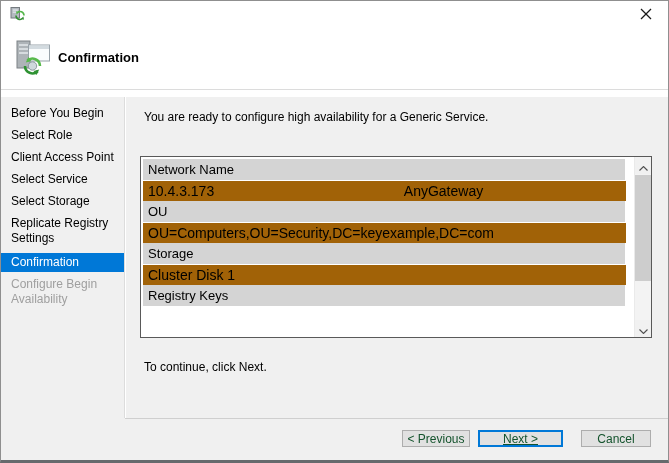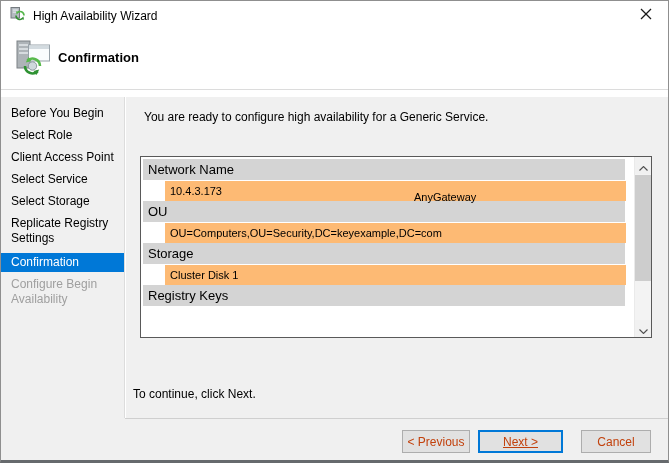--- a/index.html
+++ b/index.html
@@ -23,38 +23,38 @@
   .content-bg { position:absolute; top:96px; left:0; right:0; bottom:0; background:var(--content_bg,#f0f0f0); }
   
   .sidebar { position:absolute; top:96px; left:0; width:127px; bottom:0; padding-top:9px; }
   .nav-item { font-size:12px; line-height:15px; color:#000; padding-left:10px; margin-bottom:7px; width:123px; }
   .nav-item.current { background:var(--highlight,#0078d7); color:#fff; padding:2px 0 2px 10px; margin:3px 0 5px 0; }
   .nav-item.upcoming { color:#9f9f9f; }
   .v-divider { position:absolute; left:123px; top:96px; width:1px; height:321px; background:#dcdcdc; box-shadow:1px 0 0 #ffffff; }
   
   .main { position:absolute; left:124px; top:96px; width:615px; height:321px; }
   .intro-text { position:absolute; left:19px; top:13px; font-size:12px; color:#000; }
-  .footer-note { position:absolute; left:8px; top:263px; font-size:12px; color:#000;margin-top:27px; }
+  .footer-note { position:absolute; left:19px; top:263px; font-size:12px; color:#000; }
   
   .summary-box { position:absolute; left:15px; top:59px; width:512px; height:182px; background:#fff;
     border:1px solid #595959; display:flex; }
   .box-content { flex:1; padding:2px 8px 0 2px; overflow:hidden; }
   .section-header { height:21px; line-height:21px; background:var(--section_header_bg,#d4d4d4);
     font-size:13px; color:#000; padding-left:5px; margin-bottom:1px; margin-right:1px; }
-  .value-row { position:relative; height:20px; line-height:20px; font-size:11px; color:#000; padding-left:5px; background:#fdba74;margin-left:22px; }
-  .value-right { position:absolute; left:54%; top:6px; }
+  .value-row { position:relative; height:20px; line-height:20px; font-size:14px; color:#000; padding-left:5px; background:#a16207; }
+  .value-right { position:absolute; left:54%; top:0; }
   
   .scrollbar { position:relative; width:17px; background:#f3f3f3; border-left:1px solid #eaeaea; }
   .sb-btn { height:17px; display:flex; align-items:center; justify-content:center; background:#f1f1f1; }
   .sb-btn.down { position:absolute; bottom:0; left:0; right:0; }
   .sb-thumb { position:absolute; top:18px; left:0; width:16px; height:106px; background:#cdcdcd; }
   
   .btn-sep { position:absolute; left:124px; right:0; top:417px; height:1px; background:#cfcfcf; }
-  .btn { position:absolute; top:429px; height:23px; background:var(--button_bg,#e1e1e1);
-    border:1px solid #adadad; font-family:"Liberation Sans",sans-serif; font-size:12px; color:#c2410c; cursor:default; }
+  .btn { position:absolute; top:429px; height:17px; background:var(--button_bg,#e1e1e1);
+    border:1px solid #adadad; font-family:"Liberation Sans",sans-serif; font-size:12px; color:#14532d; cursor:default; }
   .btn.prev { right:198px; width:68px; }
   .btn.next { right:105px; width:85px; border:2px solid var(--accent,#0078d7);text-decoration:underline; }
   .btn.cancel { right:17px; width:70px; }
 </style>
 </head>
 <body style="--highlight: #0078d7; --accent: #0078d7; --content_bg: #f0f0f0; --section_header_bg: #d4d4d4; --button_bg: #e1e1e1;">
 
 <div class="window">
 
   <div class="titlebar">
@@ -62,21 +62,20 @@
       <svg width="16" height="16" viewBox="0 0 16 16">
         <rect x="1" y="1.5" width="8.5" height="10.5" fill="#b4bac0" stroke="#757b80" stroke-width="1"></rect>
         <rect x="2.8" y="3.5" width="5" height="1.1" fill="#e9eef1"></rect>
         <rect x="2.8" y="5.6" width="5" height="1.1" fill="#e9eef1"></rect>
         <path d="M14 9.5 A4 4 0 0 0 7.2 6.7" fill="none" stroke="#54b64a" stroke-width="1.6"></path>
         <polygon points="6,5.2 9,6.2 6.6,8.6" fill="#54b64a"></polygon>
         <path d="M6 9.5 A4 4 0 0 0 12.8 12.3" fill="none" stroke="#338f33" stroke-width="1.6"></path>
         <polygon points="14,13.8 11,12.8 13.4,10.4" fill="#338f33"></polygon>
       </svg>
     </span>
-    <span class="title">High Availability Wizard</span>
   </div>
   <button class="close-btn">
     <span>
       <svg width="12" height="12" viewBox="0 0 12 12">
         <line x1="1" y1="1" x2="11" y2="11" stroke="#1a1a1a" stroke-width="1.3"></line>
         <line x1="11" y1="1" x2="1" y2="11" stroke="#1a1a1a" stroke-width="1.3"></line>
       </svg>
     </span>
   </button>
 

